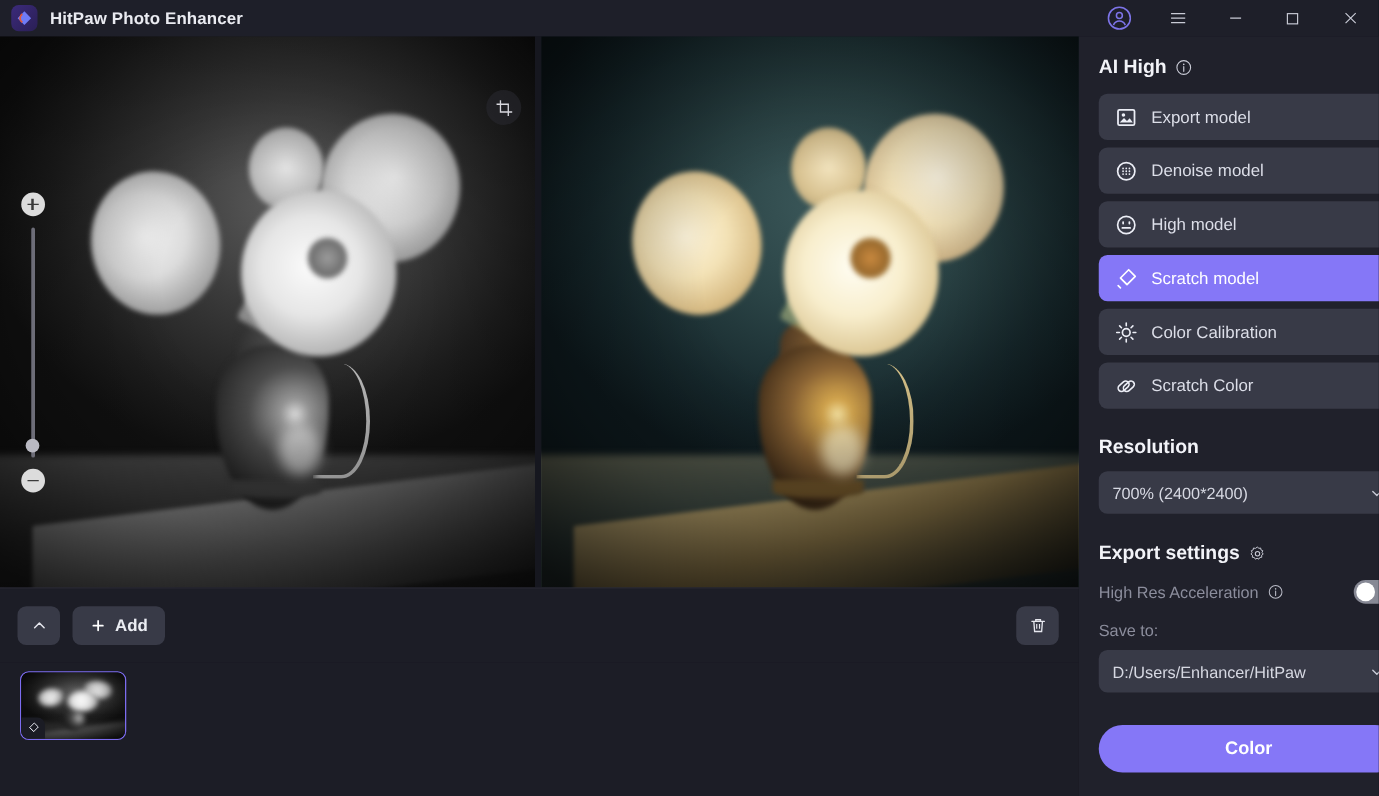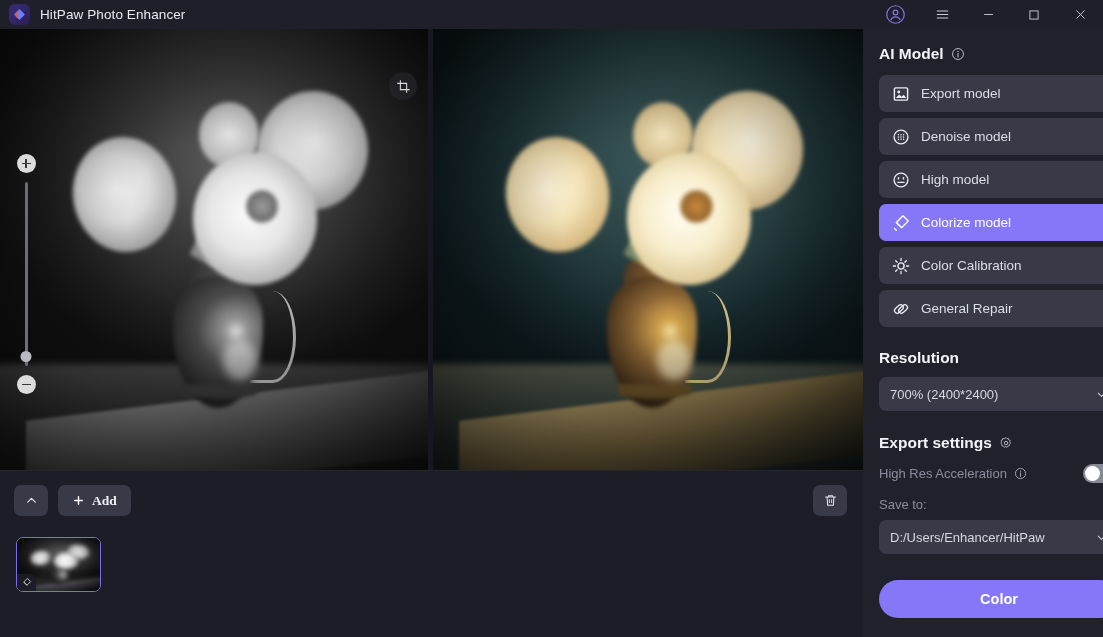--- a/index.html
+++ b/index.html
@@ -30,21 +30,21 @@
     z-index: 30;
   }
   .app-logo {
     width: 21px; height: 21px; border-radius: 6px;
     background: linear-gradient(135deg,#3b2a7a 0%,#2a1f55 100%);
     display: flex; align-items: center; justify-content: center;
     margin-right: 10px;
     flex: none;
   }
   .app-title {
-    font-size: 13.5px; color: #e9eaf0; letter-spacing: .1px;
+    font-size: 13.5px; color: #e9eaf0; letter-spacing: .1px; font-weight: bold;
   }
   .tb-right {
     margin-left: auto; display: flex; align-items: center; height: 100%;
   }
   .tb-btn {
     width: 46px; height: 29px;
     display: flex; align-items: center; justify-content: center;
     cursor: default;
   }
   .tb-account { width: 48px; }
@@ -272,21 +272,20 @@
   }
 
   
   .toolbar {
     height: 59px; min-height: 59px;
     background: #1c1d26;
     border-top: 1px solid #24252f;
     display: flex; align-items: center;
     padding: 0 14px;
     position: relative;
-    font-family: Liberation Serif, serif;
   }
   .tool-sq {
     width: 34px; height: 31px; border-radius: 7px;
     background: #383a47;
     display: flex; align-items: center; justify-content: center;
     margin-right: 10px;
   }
   .add-btn {
     height: 31px; border-radius: 7px;
     background: #383a47;
@@ -536,21 +535,21 @@
               <path d="M6 11l7 7" stroke="#e9eaf2" stroke-width="1.4"></path>
             </svg>
           </div>
         </div>
       </div>
     </div>
 
     <div class="sidebar">
 
       <div class="side-h" style="margin-top:16px;margin-bottom:12px;">
-        <span>AI Model</span>
+        <span>AI High</span>
         <span>
           <svg width="14" height="14" viewBox="0 0 24 24" class="ico">
             <circle cx="12" cy="12" r="9.4" stroke="#c9cbd6" stroke-width="1.5" fill="none"></circle>
             <circle cx="12" cy="7.6" r="1.15" fill="#c9cbd6"></circle>
             <path d="M12 10.8v6.4" stroke="#c9cbd6" stroke-width="1.6" stroke-linecap="round"></path>
           </svg>
         </span>
       </div>
 
       <div class="model-list">
@@ -599,21 +598,21 @@
         </div>
 
         <div class="model-btn active">
           <span class="mico">
             <svg width="18" height="18" viewBox="0 0 24 24" class="ico">
               <path d="M14.6 2.4l7 7-8.8 8.8-7-7z" stroke="#ffffff" stroke-width="1.8" fill="none" stroke-linejoin="round"></path>
               <path d="M5.8 11.2l7 7" stroke="#ffffff" stroke-width="1.5"></path>
               <path d="M3.4 19.4l2.4 2.3" stroke="#ffffff" stroke-width="1.8" stroke-linecap="round"></path>
             </svg>
           </span>
-          <span>Colorize model</span>
+          <span>Scratch model</span>
         </div>
 
         <div class="model-btn">
           <span class="mico">
             <svg width="18" height="18" viewBox="0 0 24 24" class="ico">
               <circle cx="12" cy="12" r="4.1" stroke="#eceef6" stroke-width="1.8" fill="none"></circle>
               <g stroke="#eceef6" stroke-width="1.7" stroke-linecap="round">
                 <path d="M12 1.8v2.9M12 19.3v2.9M1.8 12h2.9M19.3 12h2.9"></path>
                 <path d="M4.9 4.9l2 2M17.1 17.1l2 2M19.1 4.9l-2 2M6.9 17.1l-2 2"></path>
               </g>
@@ -622,21 +621,21 @@
           <span>Color Calibration</span>
         </div>
 
         <div class="model-btn">
           <span class="mico">
             <svg width="18" height="18" viewBox="0 0 24 24" class="ico">
               <rect x="2.6" y="8.4" width="13.2" height="7.2" rx="3.6" transform="rotate(-42 9.2 12)" stroke="#eceef6" stroke-width="1.7" fill="none"></rect>
               <rect x="8.2" y="8.4" width="13.2" height="7.2" rx="3.6" transform="rotate(-42 14.8 12)" stroke="#eceef6" stroke-width="1.7" fill="none"></rect>
             </svg>
           </span>
-          <span>General Repair</span>
+          <span>Scratch Color</span>
         </div>
       </div>
 
       <div class="side-h" style="margin-top:22px;margin-bottom:10px;">
         <span>Resolution</span>
       </div>
 
       <div class="select">
         <span>700% (2400*2400)</span>
         <span>

